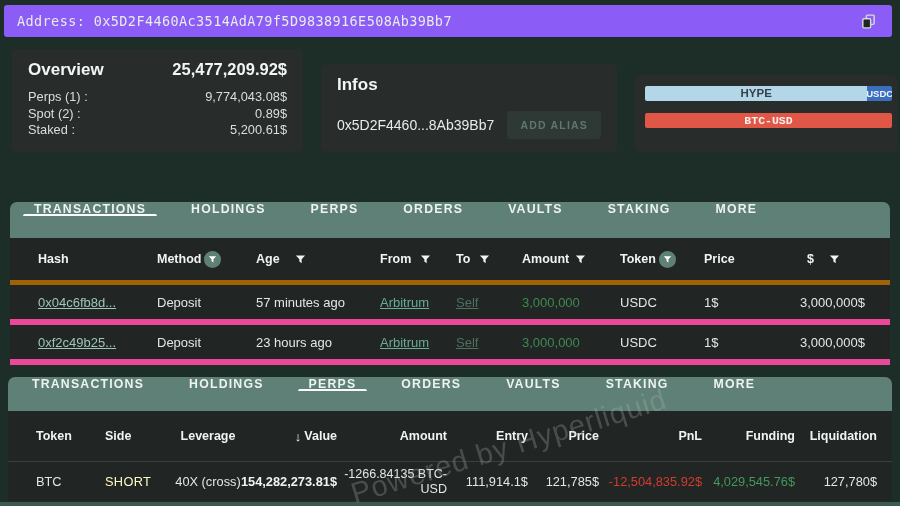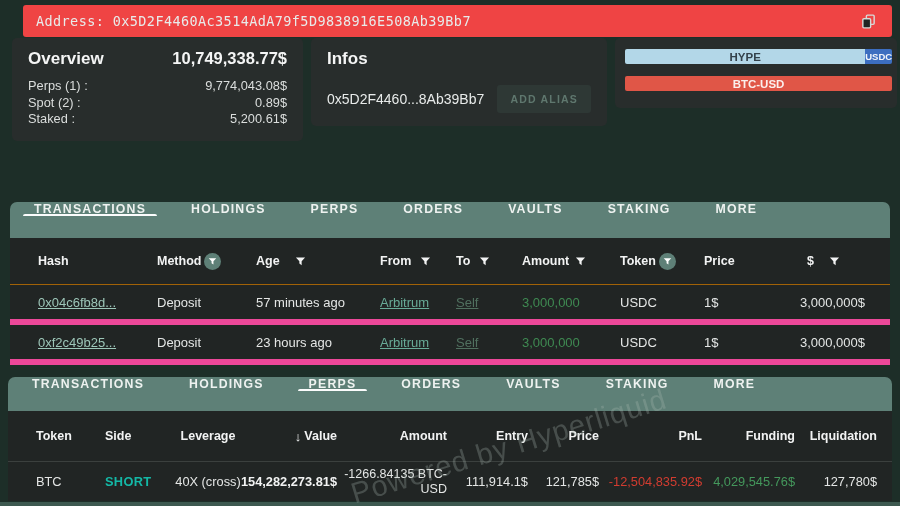--- a/index.html
+++ b/index.html
@@ -6,54 +6,54 @@
   html,body { width:900px; height:506px; overflow:hidden; }
   body {
     background:#1d2e28;
     font-family:"Liberation Sans", sans-serif;
     position:relative;
     color:#e6e8e7;
   }
 
   
   .address-bar {
-    position:absolute; left:23px; right:8px; top:5px; height:32px;
-    background:#ef4444; border-radius:3px;
+    position:absolute; left:4px; right:8px; top:5px; height:32px;
+    background:#8b5cf6; border-radius:3px;
     display:flex; align-items:center; padding:0 13px;
   }
   .address-text {
     font-family:"DejaVu Sans Mono", monospace;
     font-size:13.5px; color:#e8ebea; letter-spacing:0.4px;
   }
   .copy-btn {
     margin-left:auto; width:22px; height:22px; display:flex;
     align-items:center; justify-content:center; cursor:pointer; color:#d6dad8;
     background:none; border:none;
   }
 
   
-  .cards { position:absolute; top:38px; left:12px; right:3px; display:flex; gap:8px; align-items:flex-start; }
+  .cards { position:absolute; top:49px; left:12px; right:3px; display:flex; gap:18px; align-items:flex-end; }
   .card { background:#282d2c; border-radius:5px; padding:11px 16px 13px; }
   .card-title { font-size:17px; font-weight:bold; color:#f4f5f5; }
   .card-overview { width:291px; }
   .overview-head { display:flex; justify-content:space-between; align-items:baseline; margin-bottom:9px; }
   .overview-total { font-size:16.5px; font-weight:bold; color:#f4f5f5; }
   .stat-row { display:flex; justify-content:space-between; font-size:12.8px; line-height:16.5px; color:#dbdedd; }
   .card-infos { width:296px; }
   .infos-row { display:flex; justify-content:space-between; align-items:center; margin-top:16px; }
   .infos-address { font-size:14px; color:#e8ebea; }
   .alias-btn {
     background:#2e3835; color:#5f776e; border:none; border-radius:3px;
     font-size:10.5px; font-weight:bold; letter-spacing:1.2px;
     padding:8px 13px; cursor:pointer; font-family:inherit;
   }
   .card-positions { flex:1; padding:11px 5px 9px 10px; }
   .card-positions .card-title { margin:0 0 10px 6px; }
   .pos-bar { height:15px; border-radius:2px; display:flex; overflow:hidden; margin-bottom:12px; }
-  .pos-bar:last-child { margin-bottom:8px; }
+  .pos-bar:last-child { margin-bottom:15px;font-family:Liberation Mono, monospace; }
   .seg { display:flex; align-items:center; justify-content:center; font-size:11.5px; font-weight:bold; overflow:hidden; cursor:pointer; }
   .seg-hype { flex:0 0 90%; background:#b3d7e8; color:#33414b; }
   .seg-usdc { flex:1; background:#3c6ec0; color:#f2f5fa; font-size:9.5px; }
   .seg-btc  { flex:1; background:#e05647; color:#fbefed; }
 
   
   .panel1 { position:absolute; left:10px; right:10px; top:202px; }
   .panel2 { position:absolute; left:8px;  right:8px;  top:377px; }
   .tabbar {
     background:#5e8077; border-radius:7px 7px 0 0; height:36px;
@@ -69,21 +69,21 @@
   .tab.active::after {
     content:""; position:absolute; left:1px; right:1px; bottom:0;
     height:2.5px; background:#fbfcfc; border-radius:2px 2px 0 0;
   }
 
   .tbl { background:#212524; }
   .trow {
     display:grid; align-items:center; padding-left:28px;
     grid-template-columns:119px 99px 124px 76px 66px 98px 84px 66px 1fr;
   }
-  .trow.head { height:47px; border-bottom:1px solid #a16207; font-size:12.5px; font-weight:bold; color:#f2f3f3; }
+  .trow.head { height:47px; border-bottom:5px solid #a16207; font-size:12.5px; font-weight:bold; color:#f2f3f3; }
   .trow.body { height:40px; border-bottom:6px solid #ec4899; font-size:13px; color:#e4e6e5; }
   .cell { display:flex; align-items:center; }
   .cell-usd { justify-content:flex-end; padding-right:25px; }
   .head .cell-usd { padding-right:50px; }
 
   .filter-plain { margin-left:15px; color:#f2f3f3; display:inline-flex; }
   .filter-badge {
     margin-left:3px; width:17px; height:17px; border-radius:50%;
     background:#5e8077; display:inline-flex; align-items:center; justify-content:center;
     color:#ffffff; cursor:pointer;
@@ -98,21 +98,21 @@
 
   .prow {
     display:grid; align-items:center; padding-left:28px;
     grid-template-columns:69px 66px 74px 92px 110px 81px 71px 103px 93px 82px;
   }
   .prow.head { height:51px; font-size:12.5px; font-weight:bold; color:#f2f3f3; border-bottom:1px solid #3b403e; }
   .prow.body { height:39px; font-size:12.8px; color:#e4e6e5; }
   .pc { display:flex; align-items:center; }
   .pc-c { justify-content:center; text-align:center; }
   .pc-r { justify-content:flex-end; text-align:right; }
-  .side-short { color:#14b8a6; font-weight:bold; letter-spacing:0.3px; }
+  .side-short { color:#fef9c3; font-weight:normal; letter-spacing:0.3px; }
   .val-bold { font-weight:bold; color:#f2f3f3; }
   .amount-wrap { line-height:14.5px; font-size:12.5px; }
   .sort-arrow { font-weight:normal; margin-right:3px; font-size:13px; }
 
   .watermark {
     position:absolute; left:352px; top:478px;
     transform:rotate(-17deg); transform-origin:0 50%;
     font-size:29px; letter-spacing:1px; color:rgba(172,186,180,0.28);
     pointer-events:none; white-space:nowrap; z-index:5;
   }
@@ -133,21 +133,21 @@
       </svg>
     </span>
   </button>
 </div>
 
 <div class="cards">
 
   <div class="card card-overview">
     <div class="overview-head">
       <span class="card-title">Overview</span>
-      <span class="overview-total">10,749,338.77$</span>
+      <span class="overview-total">25,477,209.92$</span>
     </div>
     <div class="stat-row">
       <span>Perps (1) :</span>
       <span>9,774,043.08$</span>
     </div>
     <div class="stat-row">
       <span>Spot (2) :</span>
       <span>0.89$</span>
     </div>
     <div class="stat-row">

